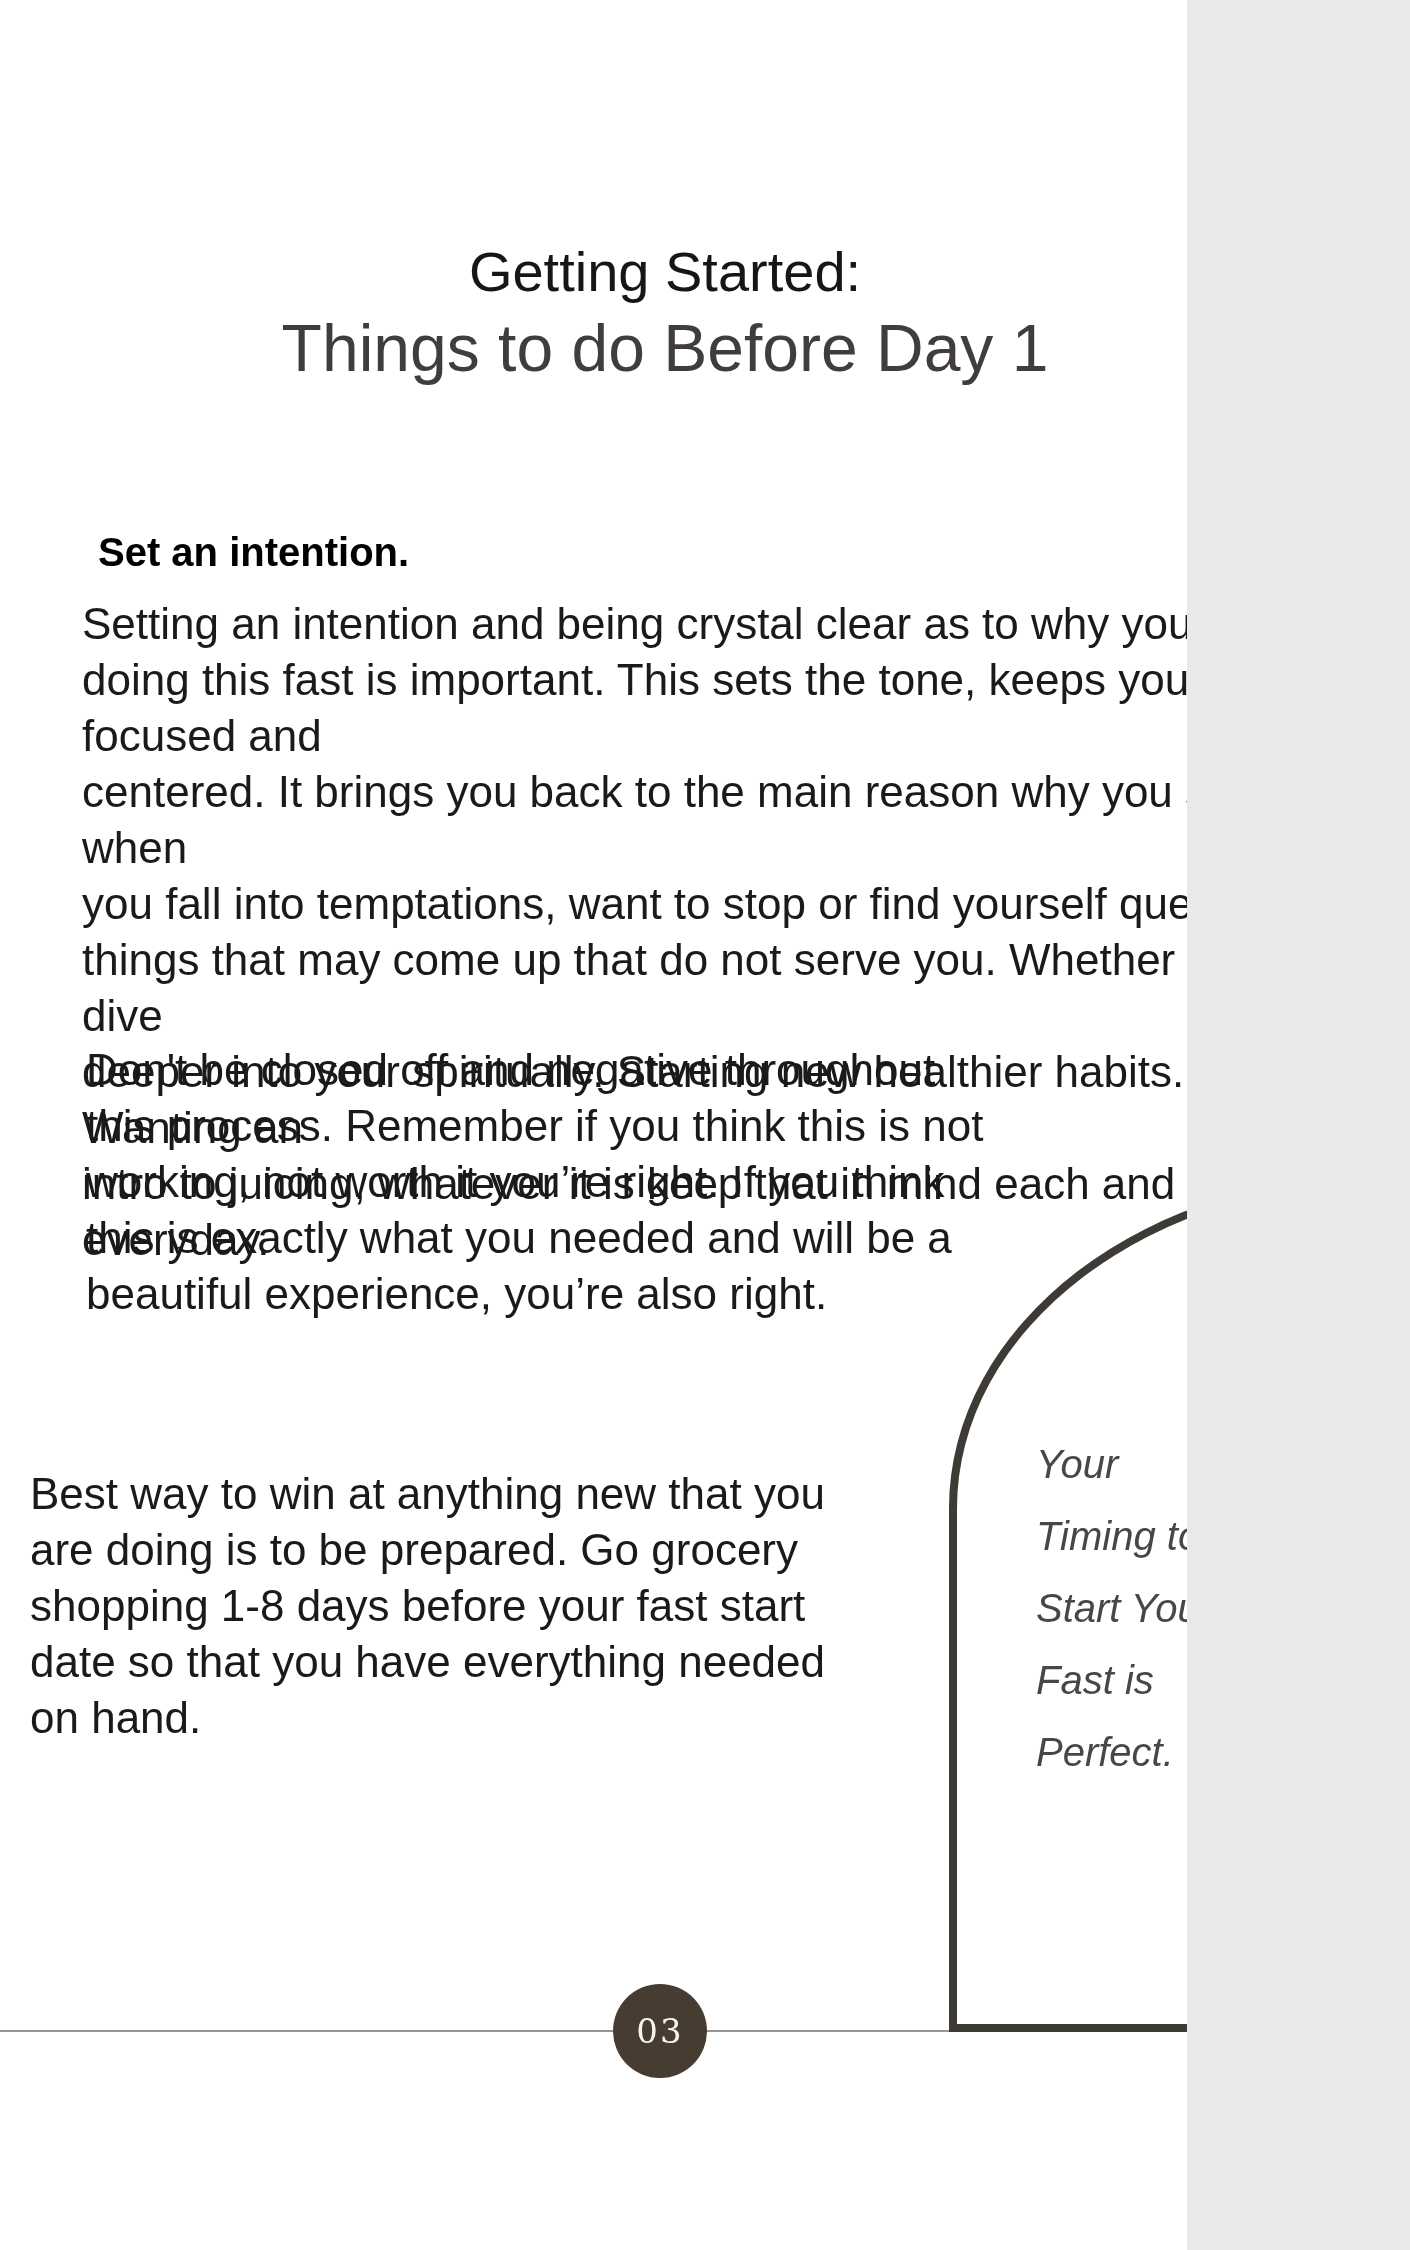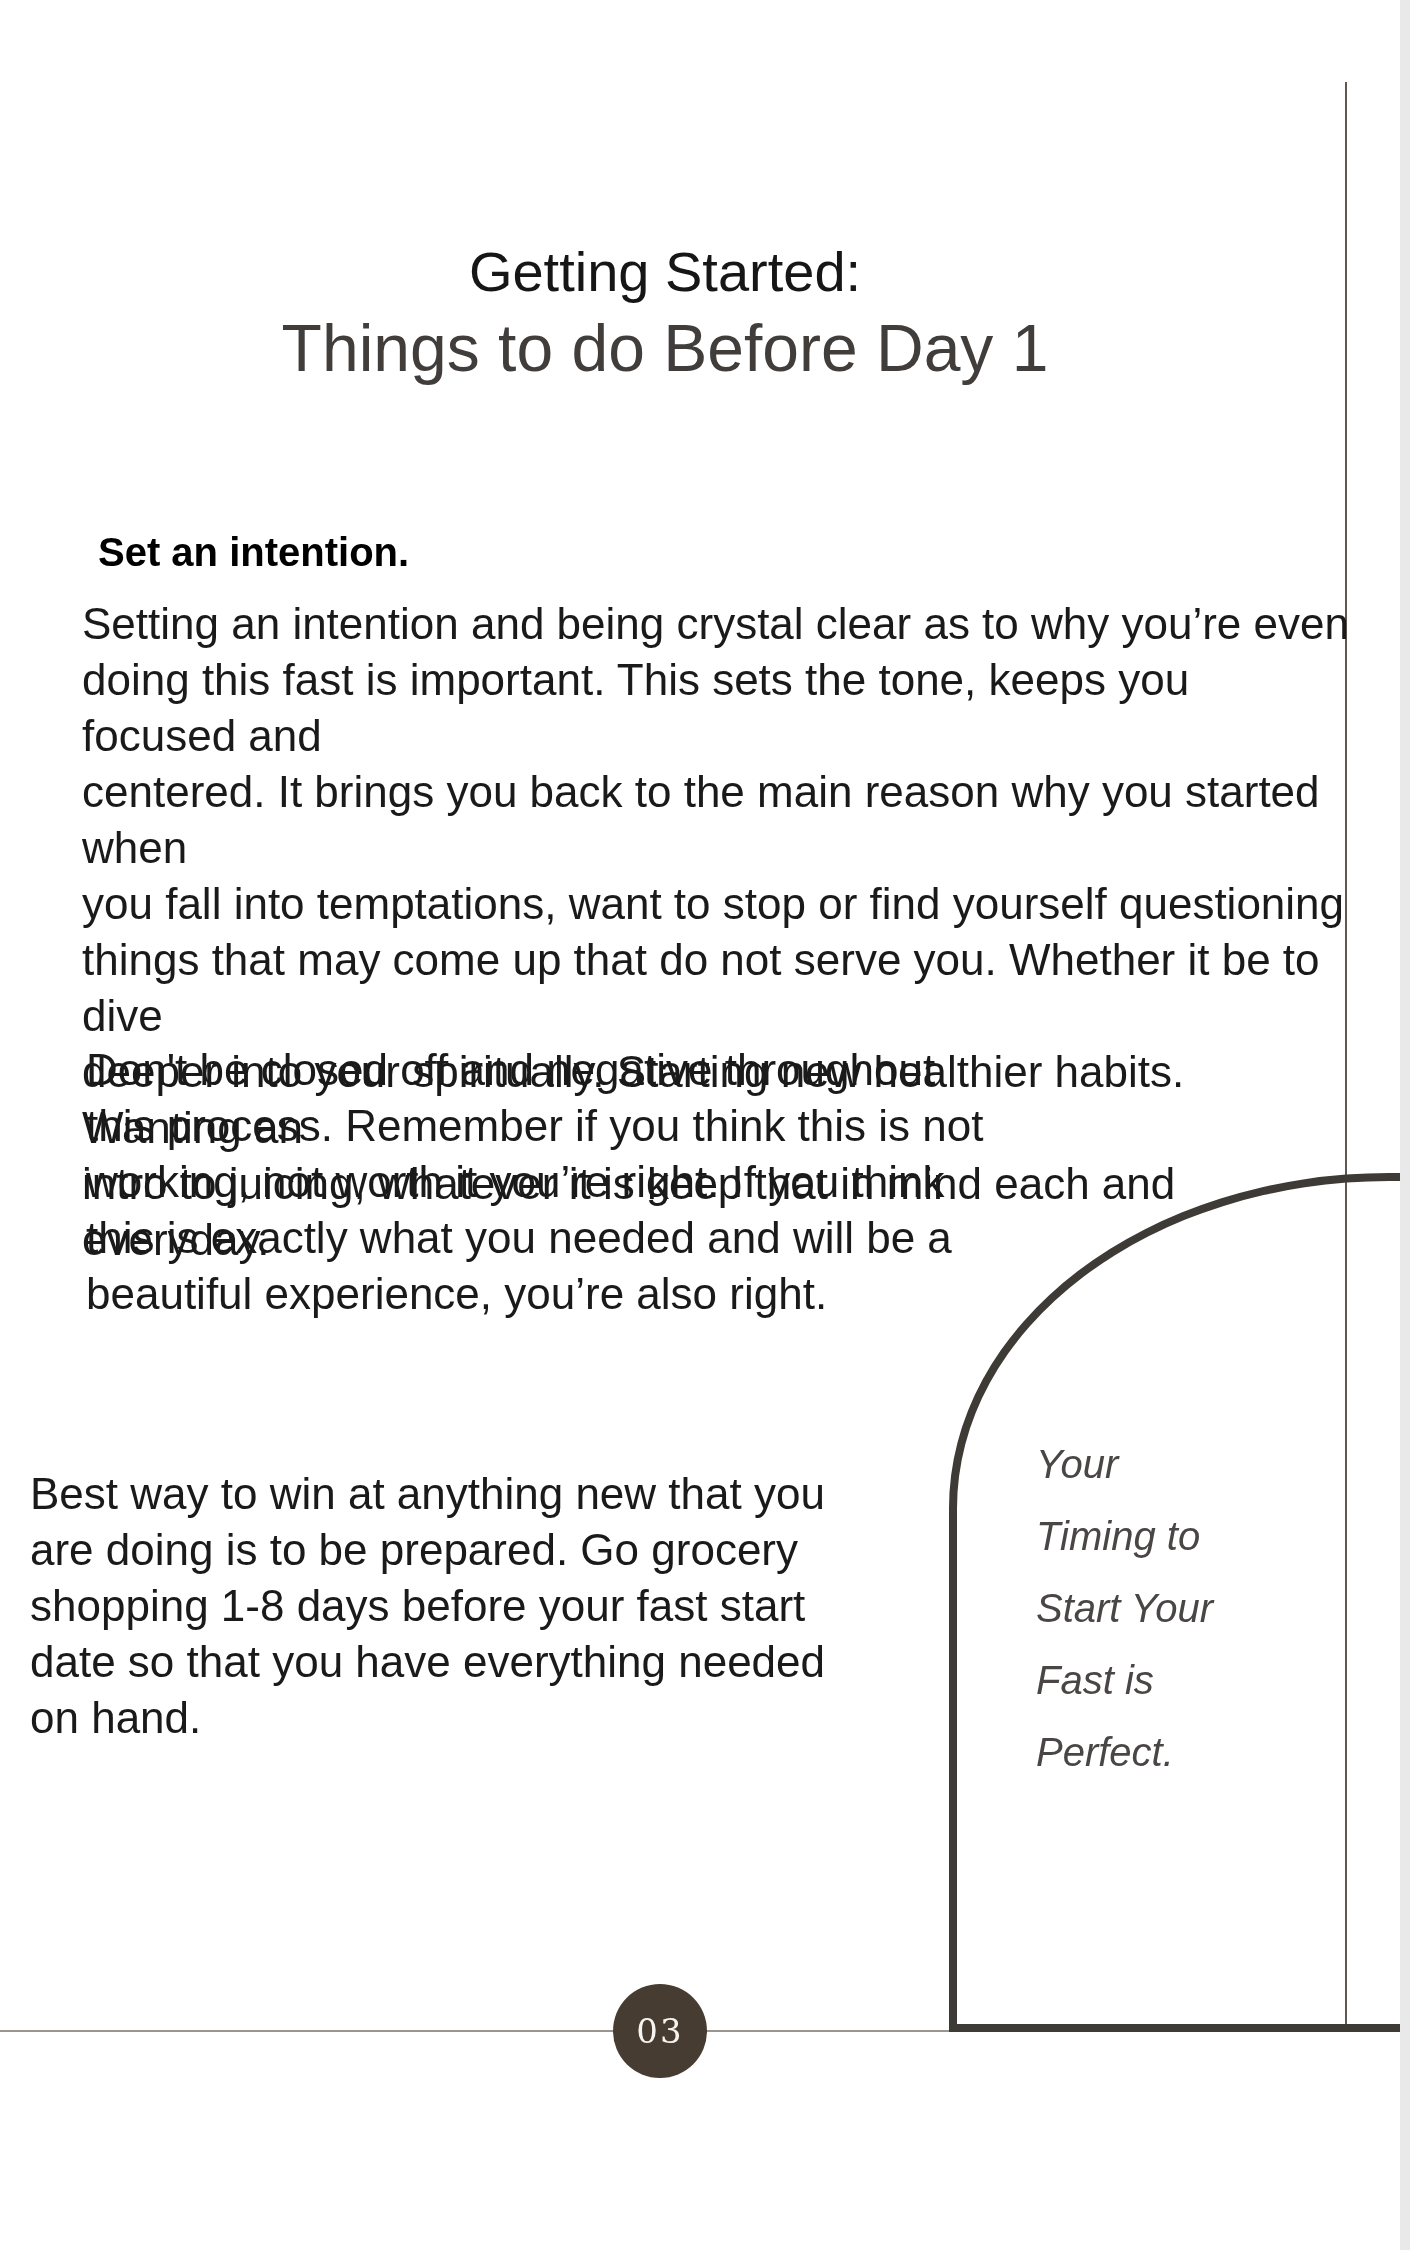--- a/index.html
+++ b/index.html
@@ -1,18 +1,18 @@
 <!DOCTYPE html>
 <html><head>
 <meta charset="utf-8">
 <style>
   html,body{margin:0;padding:0;background:#e9e9e9;}
   .page{
     position:relative;
-    width:1400px;height:2250px;
+    width:1187px;height:2250px;
     background:#ffffff;
     overflow:hidden;
     font-family:"Liberation Sans","DejaVu Sans",sans-serif;
   }
   
   .vline{
     position:absolute;left:1345px;top:82px;width:2px;height:1946px;
     background:#5e5852;z-index:1;
   }
   

